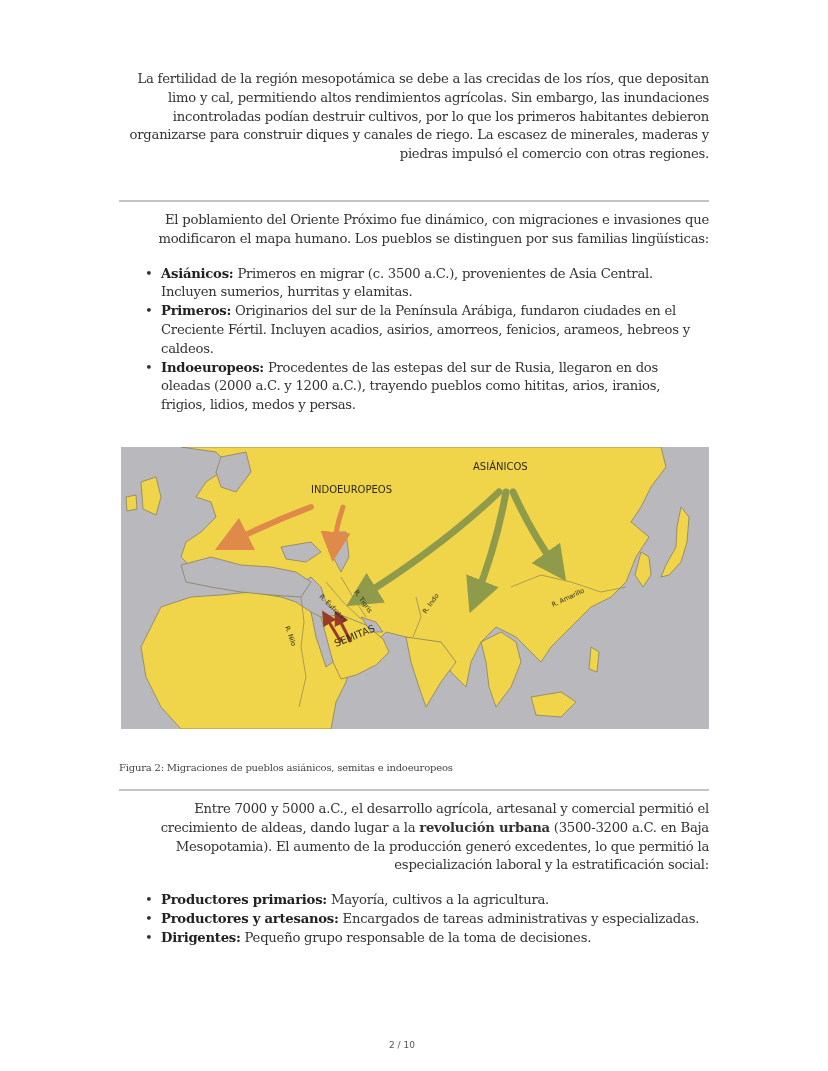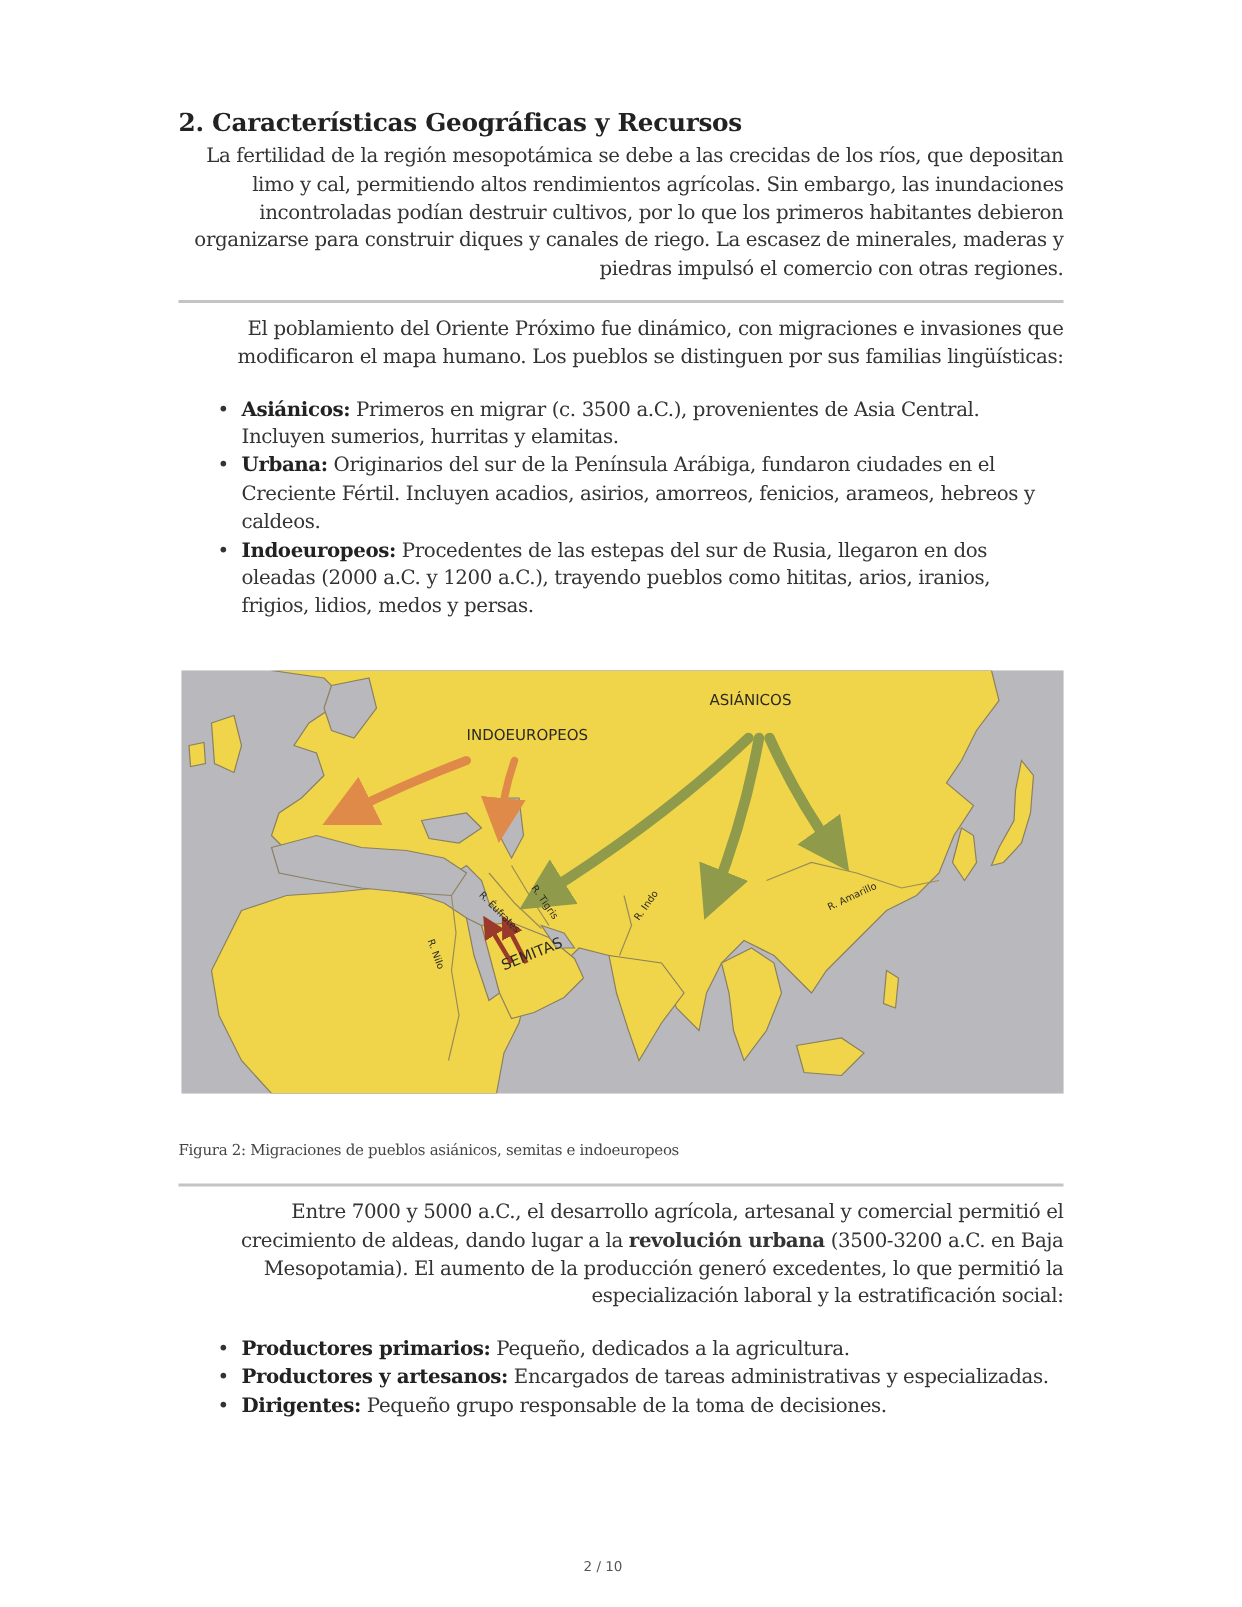--- a/index.html
+++ b/index.html
@@ -50,31 +50,30 @@
   .maplabel {
     font-family: "DejaVu Sans", sans-serif; fill: #2c2a22;
   }
 </style>
 </head>
 <body>
 
 <div class="page">
 
   <section class="s2">
-    <h2>2. Características Geográficas y Recursos</h2>
     <p>La fertilidad de la región mesopotámica se debe a las crecidas de los ríos, que depositan limo y cal, permitiendo altos rendimientos agrícolas. Sin embargo, las inundaciones incontroladas podían destruir cultivos, por lo que los primeros habitantes debieron organizarse para construir diques y canales de riego. La escasez de minerales, maderas y piedras impulsó el comercio con otras regiones.</p>
   </section>
 
   <hr class="sep sep1">
 
   <section class="s3">
     <p>El poblamiento del Oriente Próximo fue dinámico, con migraciones e invasiones que modificaron el mapa humano. Los pueblos se distinguen por sus familias lingüísticas:</p>
     <ul>
       <li><span class="bullet">•</span><b>Asiánicos:</b><span> Primeros en migrar (c. 3500 a.C.), provenientes de Asia Central. Incluyen sumerios, hurritas y elamitas.</span></li>
-      <li><span class="bullet">•</span><b>Urbana:</b><span> Originarios del sur de la Península Arábiga, fundaron ciudades en el Creciente Fértil. Incluyen acadios, asirios, amorreos, fenicios, arameos, hebreos y caldeos.</span></li>
+      <li><span class="bullet">•</span><b>Primeros:</b><span> Originarios del sur de la Península Arábiga, fundaron ciudades en el Creciente Fértil. Incluyen acadios, asirios, amorreos, fenicios, arameos, hebreos y caldeos.</span></li>
       <li><span class="bullet">•</span><b>Indoeuropeos:</b><span> Procedentes de las estepas del sur de Rusia, llegaron en dos oleadas (2000 a.C. y 1200 a.C.), trayendo pueblos como hititas, arios, iranios, frigios, lidios, medos y persas.</span></li>
     </ul>
   </section>
 
   <div class="map">
     <svg width="588" height="282" viewBox="0 0 588 282" xmlns="http://www.w3.org/2000/svg">
       <defs>
         <marker id="ah-orange" markerWidth="6" markerHeight="6" refX="3" refY="3" orient="auto">
           <path d="M0,0 L6,3 L0,6 z" fill="#e08a4a"></path>
         </marker>
@@ -138,20 +137,20 @@
     </svg>
   </div>
 
   <div class="caption">Figura 2: Migraciones de pueblos asiánicos, semitas e indoeuropeos</div>
 
   <hr class="sep sep2">
 
   <section class="s4">
     <p><span>Entre 7000 y 5000 a.C., el desarrollo agrícola, artesanal y comercial permitió el crecimiento de aldeas, dando lugar a la </span><b>revolución urbana</b><span> (3500-3200 a.C. en Baja Mesopotamia). El aumento de la producción generó excedentes, lo que permitió la especialización laboral y la estratificación social:</span></p>
     <ul>
-      <li><span class="bullet">•</span><b>Productores primarios:</b><span> Pequeño, dedicados a la agricultura.</span></li>
+      <li><span class="bullet">•</span><b>Productores primarios:</b><span> Mayoría, cultivos a la agricultura.</span></li>
       <li><span class="bullet">•</span><b>Productores y artesanos:</b><span> Encargados de tareas administrativas y especializadas.</span></li>
       <li><span class="bullet">•</span><b>Dirigentes:</b><span> Pequeño grupo responsable de la toma de decisiones.</span></li>
     </ul>
   </section>
 </div>
 
 <div class="pagenum">2 / 10</div>
 
 </body></html>

